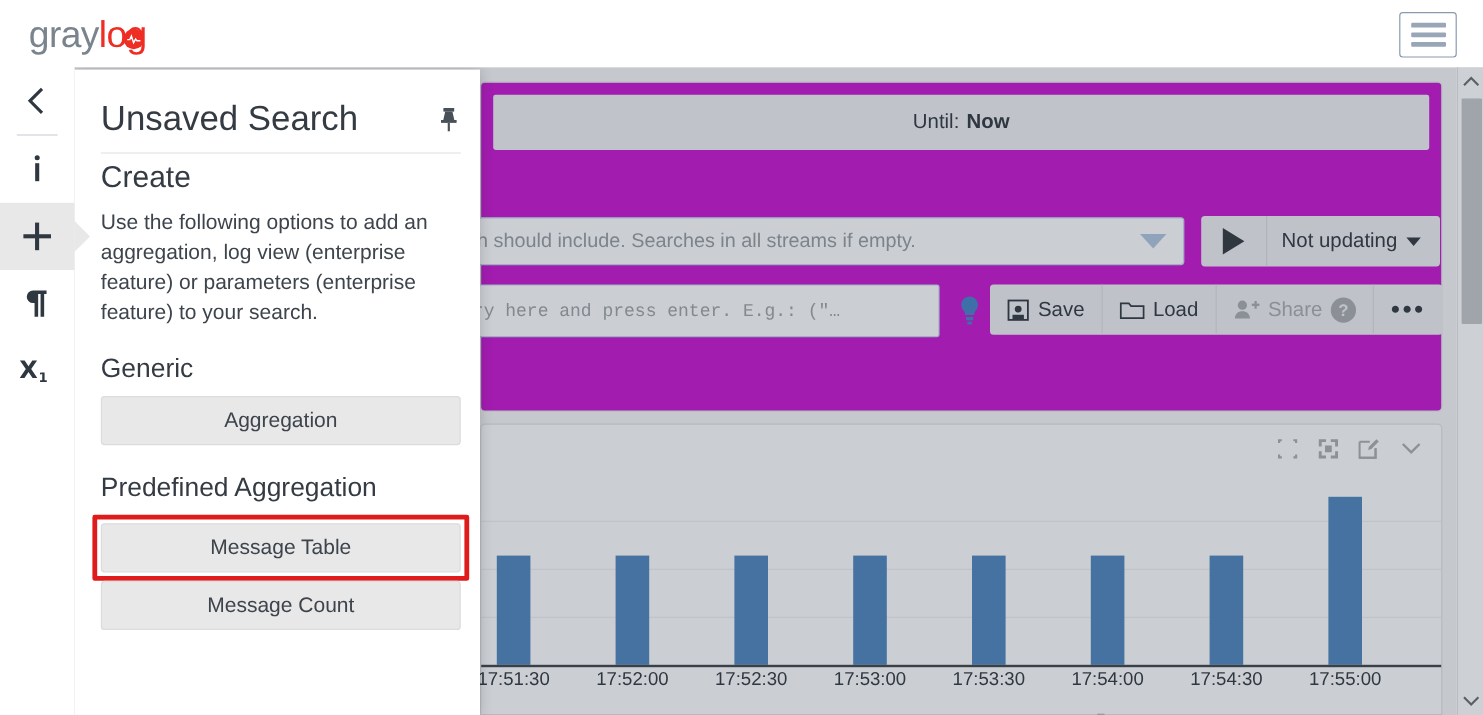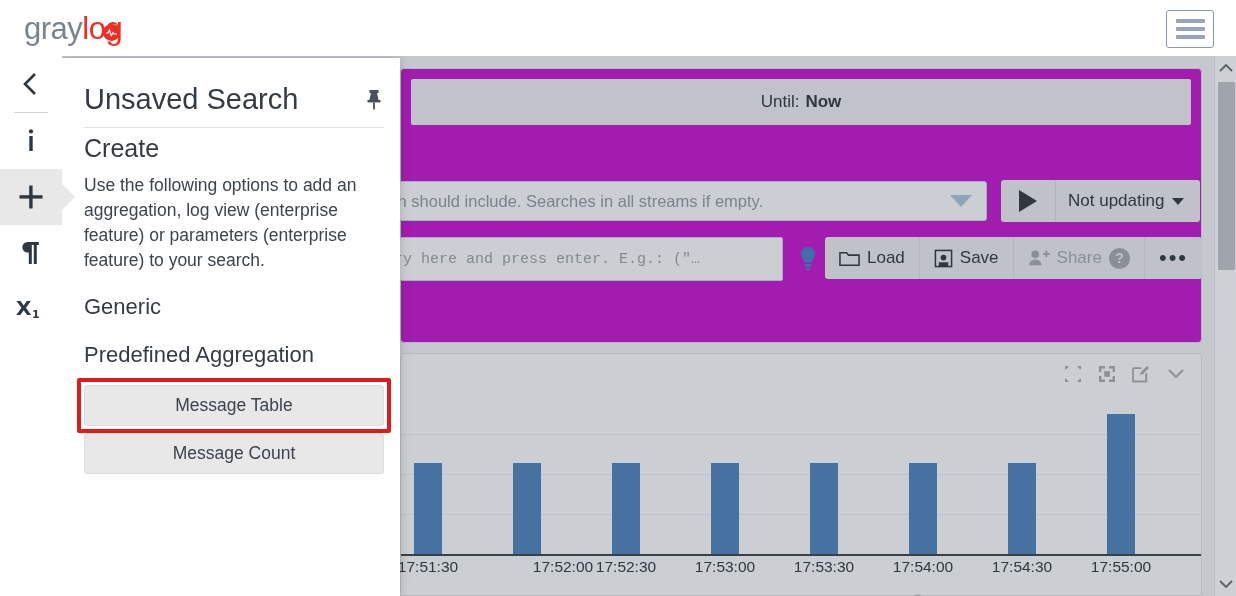--- a/index.html
+++ b/index.html
@@ -231,32 +231,32 @@
           <span class="bulb">
             <svg width="22" height="26" viewBox="0 0 22 26" aria-hidden="true">
               <path d="M11 1c-4 0-7 3-7 7 0 3 2 5 3 6.5v2h8v-2c1-1.5 3-3.5 3-6.5 0-4-3-7-7-7z" fill="#3e6fa8"></path>
               <rect x="8" y="18" width="6" height="3" fill="#3e6fa8"></rect>
               <rect x="9" y="22" width="4" height="2.5" rx="1" fill="#3e6fa8"></rect>
             </svg>
           </span>
 
           <div class="action-group">
             <div class="act">
-              <svg width="21" height="18" viewBox="0 0 22 18" aria-hidden="true">
-                <path d="M1 3.5h7l2 2.5h11v10.5H1z" fill="none" stroke="#2f3740" stroke-width="1.6"></path>
-              </svg>
-              <span>Load</span>
-            </div>
-            <div class="act">
               <svg width="19" height="19" viewBox="0 0 20 20" aria-hidden="true">
                 <rect x="1.5" y="1.5" width="17" height="17" fill="none" stroke="#2f3740" stroke-width="1.6"></rect>
                 <circle cx="10" cy="9" r="3" fill="#2f3740"></circle>
                 <rect x="5" y="14" width="10" height="4.5" fill="#2f3740"></rect>
               </svg>
               <span>Save</span>
+            </div>
+            <div class="act">
+              <svg width="21" height="18" viewBox="0 0 22 18" aria-hidden="true">
+                <path d="M1 3.5h7l2 2.5h11v10.5H1z" fill="none" stroke="#2f3740" stroke-width="1.6"></path>
+              </svg>
+              <span>Load</span>
             </div>
             <div class="act disabled">
               <svg width="22" height="20" viewBox="0 0 24 20" aria-hidden="true">
                 <circle cx="8" cy="6" r="4.2" fill="#8b9097"></circle>
                 <path d="M1.2 18c0-4 3-6.4 6.8-6.4s6.8 2.4 6.8 6.4z" fill="#8b9097"></path>
                 <rect x="16.5" y="4.6" width="7" height="2.1" fill="#8b9097"></rect>
                 <rect x="18.95" y="2.15" width="2.1" height="7" fill="#8b9097"></rect>
               </svg>
               <span>Share</span>
               <span class="qmark">?</span>
@@ -306,21 +306,21 @@
               <div class="bar" title="17:52:30: 60" style="left: 211px; height: 91px; background: rgb(69, 114, 160);"></div>
               <div class="bar" title="17:53:00: 60" style="left: 310px; height: 91px; background: rgb(69, 114, 160);"></div>
               <div class="bar" title="17:53:30: 60" style="left: 409px; height: 91px; background: rgb(69, 114, 160);"></div>
               <div class="bar" title="17:54:00: 60" style="left: 508px; height: 91px; background: rgb(69, 114, 160);"></div>
               <div class="bar" title="17:54:30: 60" style="left: 607px; height: 91px; background: rgb(69, 114, 160);"></div>
               <div class="bar" title="17:55:00: 92" style="left: 706px; height: 140px; background: rgb(69, 114, 160);"></div>
             </div>
           <div class="axis-line"></div>
           <div class="xlabels" id="xlabels">
               <div class="xlab" style="left: 27px;">17:51:30</div>
-              <div class="xlab" style="left: 126px; margin-left: 36px;">17:52:00</div>
+              <div class="xlab" style="left: 126px;">17:52:00</div>
               <div class="xlab" style="left: 225px;">17:52:30</div>
               <div class="xlab" style="left: 324px;">17:53:00</div>
               <div class="xlab" style="left: 423px;">17:53:30</div>
               <div class="xlab" style="left: 522px;">17:54:00</div>
               <div class="xlab" style="left: 621px;">17:54:30</div>
               <div class="xlab" style="left: 720px;">17:55:00</div>
             </div>
         </div>
         <div class="plot-corner">⌐</div>
       </div>
@@ -387,20 +387,23 @@
           <rect x="9.1" y="14.4" width="1.8" height="7" fill="#4a5058"></rect>
         </svg>
       </span>
     </div>
 
     <div class="panel-body">
       <div class="h-create">Create</div>
       <div class="p-desc">Use the following options to add an aggregation, log view (enterprise feature) or parameters (enterprise feature) to your search.</div>
 
       <div class="h-sub">Generic</div>
+      <div class="pbtn-wrap">
+        <div class="pbtn">Aggregation</div>
+      </div>
 
       <div class="h-sub">Predefined Aggregation</div>
       <div class="pbtn-wrap highlight">
         <div class="pbtn">Message Table</div>
       </div>
       <div class="pbtn-wrap">
         <div class="pbtn">Message Count</div>
       </div>
     </div>
   </div>

